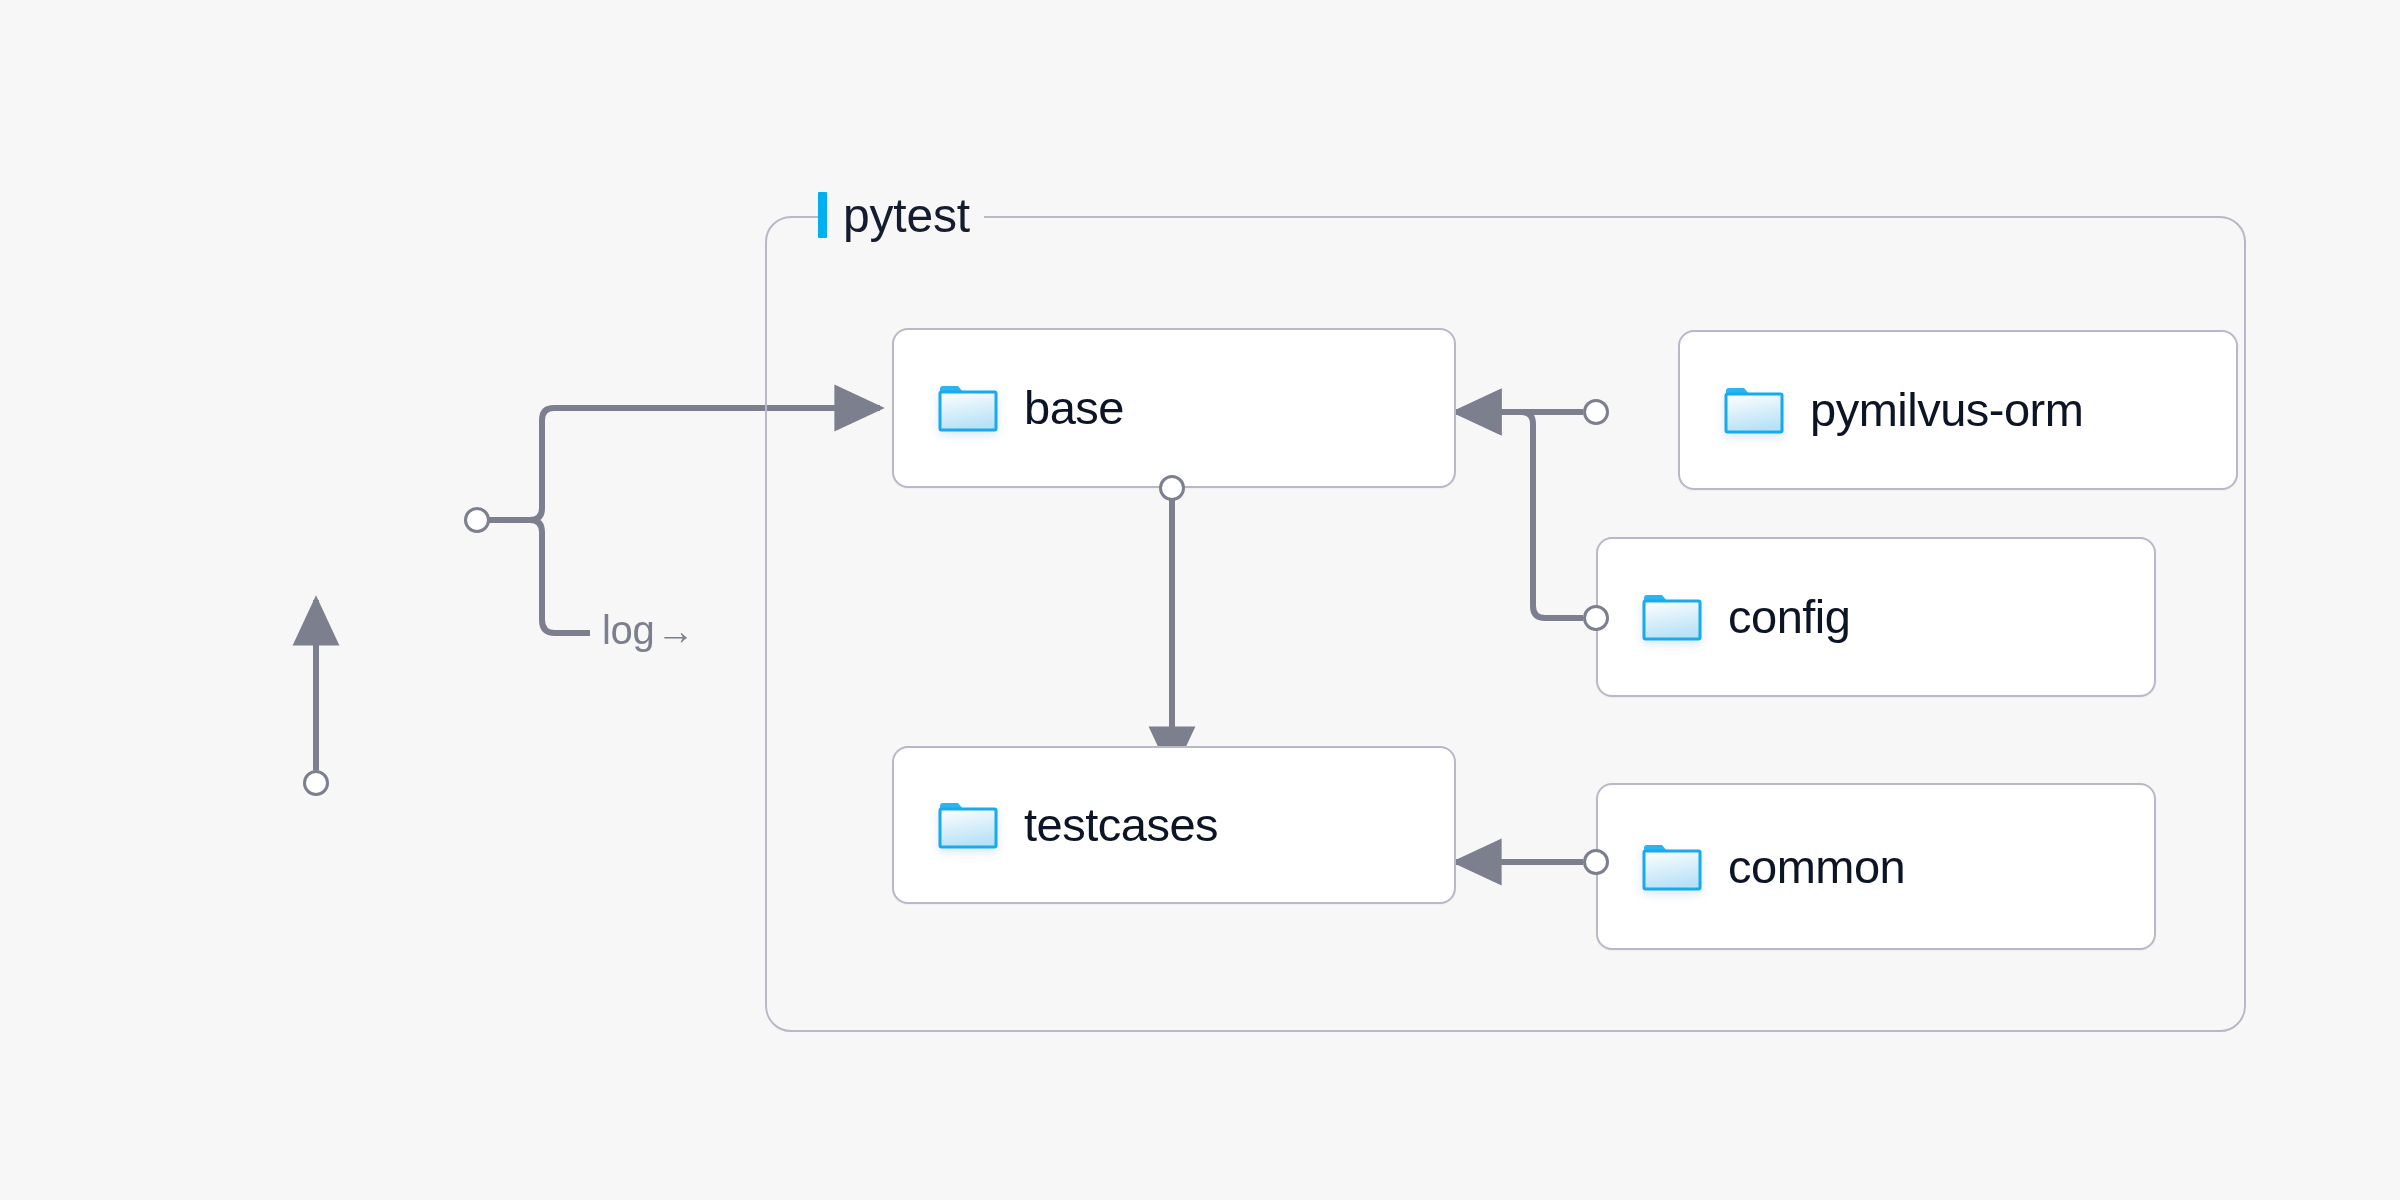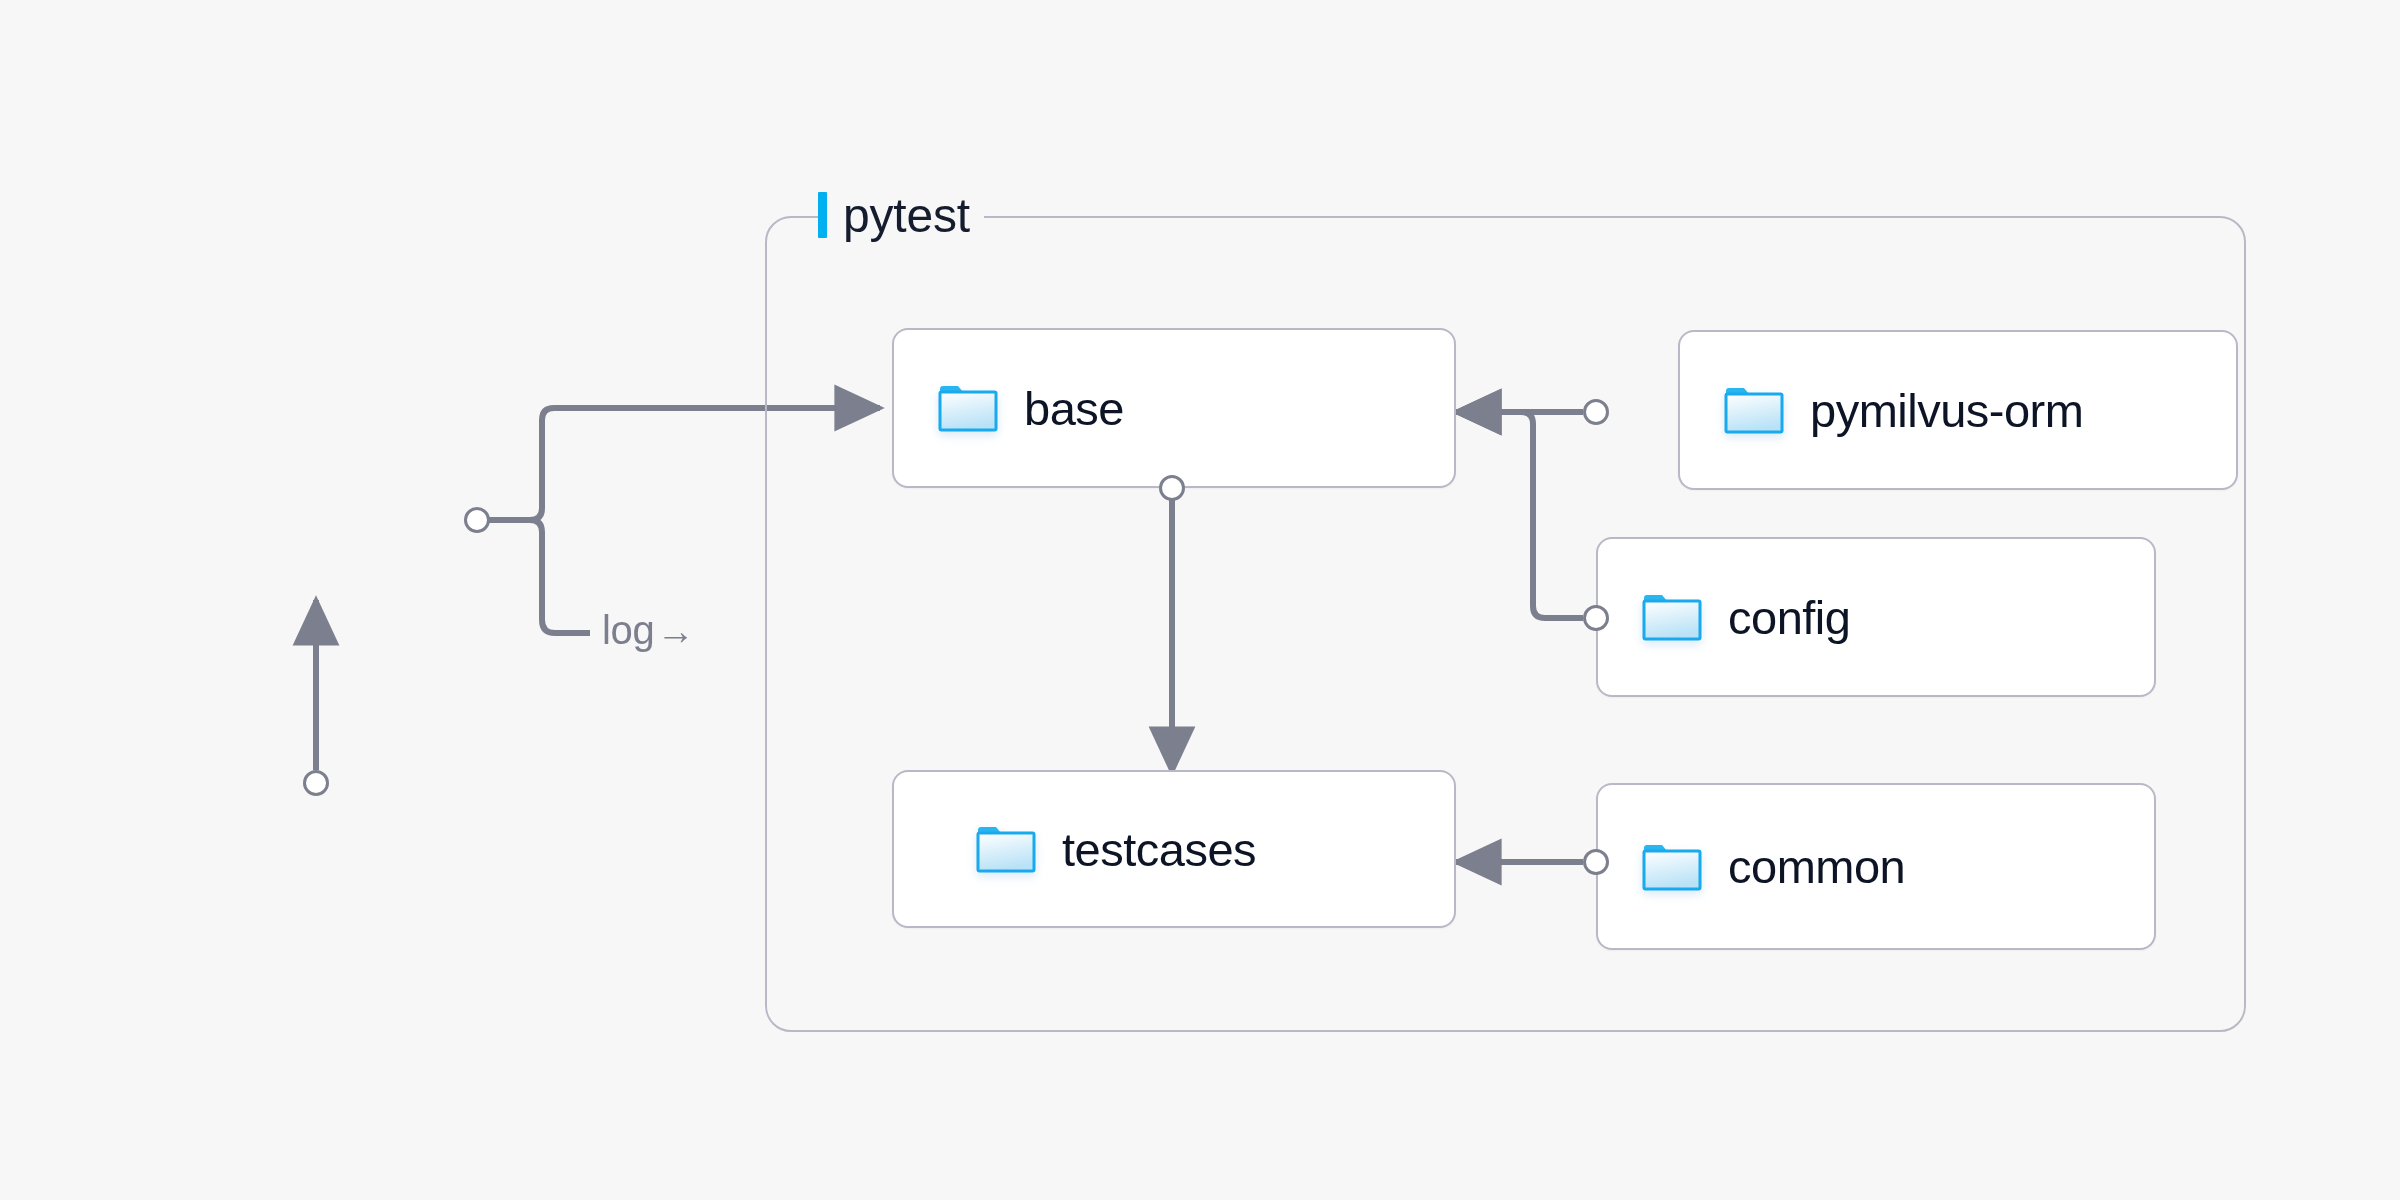--- a/index.html
+++ b/index.html
@@ -60,21 +60,20 @@
     box-sizing: border-box;
     background: #ffffff;
     border: 2px solid #b9b8c6;
     border-radius: 16px;
     display: flex;
     align-items: center;
     box-shadow: 0 1px 2px rgba(20,28,46,0.04);
   }
   .node-inner {
     display: flex;
-    align-items: center;
     gap: 26px;
     padding-left: 44px;
   }
   .node-label {
     font-size: 47px;
     color: #0d1426;
     letter-spacing: -0.5px;
     white-space: nowrap;
     line-height: 1;
   }
@@ -177,21 +176,21 @@
           </linearGradient>
         </defs>
         <path d="M2,8 L2,5 A3,3 0 0 1 5,2 L20,2 L25,8 Z" fill="#29b6f0"></path>
         <rect x="2" y="8" width="56" height="38" rx="1.5" fill="url(#fg3)" stroke="#18a9ee" stroke-width="3"></rect>
       </svg>
       <span class="node-label">base</span>
     </div>
   </div>
   <div class="port" style="left:1159px; top:475px;"></div>
 
-  <div class="node" style="left:892px; top:770px; width:564px; height:158px;padding-left:38px;">
+  <div class="node" style="left:892px; top:746px; width:564px; height:158px;">
     <div class="node-inner">
       <svg class="folder-icon" viewBox="0 0 60 48">
         <defs>
           <linearGradient id="fg4" x1="0" y1="0" x2="0.25" y2="1">
             <stop offset="0%" stop-color="#ffffff"></stop>
             <stop offset="100%" stop-color="#b9e2f7"></stop>
           </linearGradient>
         </defs>
         <path d="M2,8 L2,5 A3,3 0 0 1 5,2 L20,2 L25,8 Z" fill="#29b6f0"></path>
         <rect x="2" y="8" width="56" height="38" rx="1.5" fill="url(#fg4)" stroke="#18a9ee" stroke-width="3"></rect>

